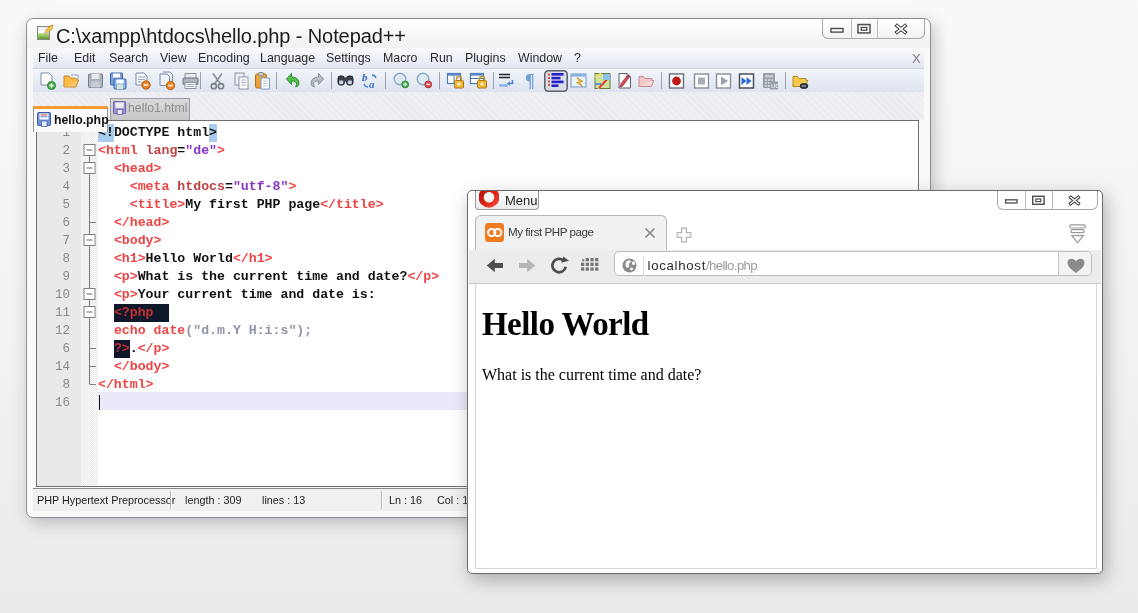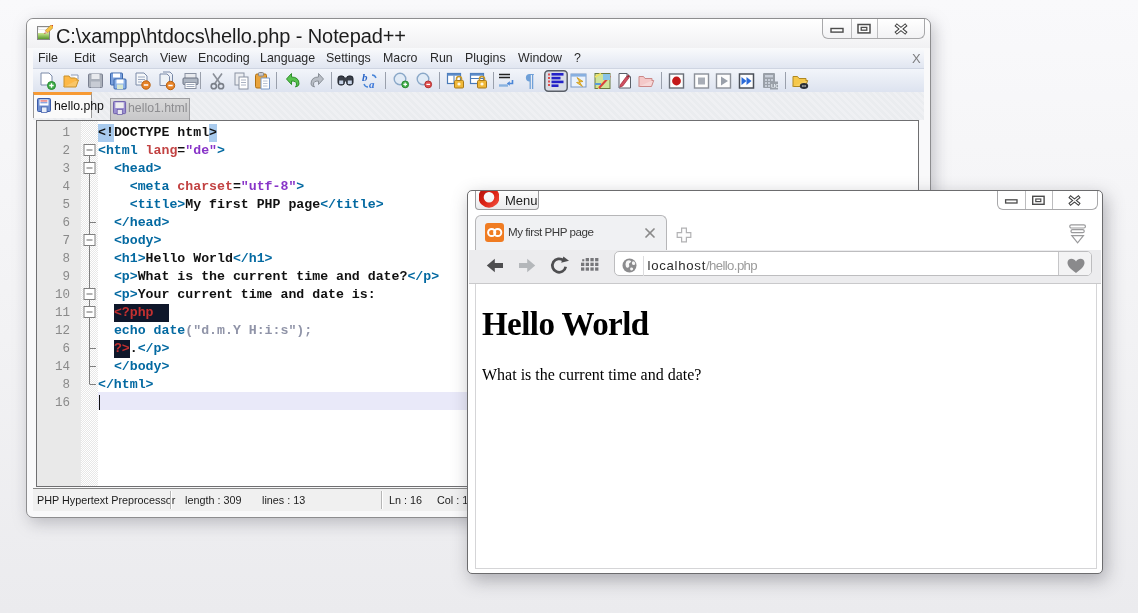--- a/index.html
+++ b/index.html
@@ -18,32 +18,32 @@
 #nppcaps .cell{height:19px;}#nppcaps .cell:nth-child(1){width:28.5px;}#nppcaps .cell:nth-child(2){width:26.5px;}#nppcaps .cell:nth-child(3){width:48px;}
 
 #nppmenu{position:absolute;left:6px;right:6px;top:29px;height:21px;background:linear-gradient(180deg,#f9fafc,#e1e6f1);border-bottom:1px solid #cfd5e2;font-size:12.4px;color:#2a2a2a;}
 #nppmenu span{position:absolute;top:3px;}
 
 #npptools{position:absolute;left:6px;right:6px;top:50px;height:24px;background:linear-gradient(180deg,#f2f5fa,#dce2ef);}
 #npptools .sep{position:absolute;top:3px;width:1px;height:17px;background:#9aa0ac;}
 #npptools svg{position:absolute;top:2px;}
 
 #npptabs{position:absolute;left:6px;right:6px;top:73px;height:28px;background:repeating-linear-gradient(45deg,#eaecef 0 2.5px,#eff0f3 2.5px 5px);}
-.tab-active{position:absolute;left:0px;top:0;width:59px;height:26px;background:#fafafa;border:1px solid #989898;border-bottom:none;border-top:3px solid #f79a34;z-index:2;}
+.tab-active{position:absolute;left:0px;top:14px;width:75px;height:26px;background:#fafafa;border:1px solid #989898;border-bottom:none;border-top:3px solid #f79a34;z-index:2;font-weight:bold;}
 .tab-inactive{position:absolute;left:77px;top:6px;width:80px;height:22px;background:linear-gradient(180deg,#d9d9d9,#c7c7c9);border:1px solid #9d9da0;border-bottom:none;}
 #npptabs .tlabel{font-size:12.3px;color:#111;position:absolute;left:20px;top:4px;}
 .tab-inactive .tlabel2{font-size:12.3px;color:#8d8d90;position:absolute;left:17px;top:2px;}
 
 #editor{position:absolute;left:9px;top:101px;width:883px;height:367px;border:1px solid #6f6f71;background:#fff;}
 #gutter{position:absolute;left:0;top:0;bottom:0;width:44px;background:#e9e9e9;}
 #foldm{position:absolute;left:44px;top:0;bottom:0;width:17px;background-color:#fff;background-image:linear-gradient(45deg,#e7e7e7 25%,transparent 25%,transparent 75%,#e7e7e7 75%),linear-gradient(45deg,#e7e7e7 25%,transparent 25%,transparent 75%,#e7e7e7 75%);background-size:2px 2px;background-position:0 0,1px 1px;}
 .lnum{position:absolute;width:33px;text-align:right;font-family:"Liberation Mono",monospace;font-size:12.5px;color:#8a8a8a;height:18px;line-height:18px;}
 .cline{position:absolute;left:61px;right:0;height:18px;line-height:18px;font-family:"Liberation Mono",monospace;font-size:13.23px;font-weight:bold;white-space:pre;color:#111;}
 .cline span{display:inline-block;height:18px;}
-.tB{color:#0369a1;} 
+.tB{color:#ef4444;} 
 .tR{color:#c24242;} 
 .tP{color:#8834c8;} 
 .tG{color:#9094a8;} 
 .tD{color:#c43030;} 
 .bgsel{background:#a9cbee;}
 .bgphp{background:#0f172a;}
 #curline{position:absolute;left:61px;right:0;top:271px;height:18px;background:#e9e9f9;}
 #caret{position:absolute;left:61.5px;top:274px;width:1.6px;height:14.5px;background:#111;}
 
 #nppstatus{position:absolute;left:6px;right:6px;top:469px;height:23px;background:#f0f0f0;border-top:1px solid #888;font-size:10.8px;color:#1c1c1c;}
@@ -388,21 +388,21 @@
         <line x1="5.5" y1="119" x2="11.5" y2="119" stroke="#808080" stroke-width="1.2"></line>
         <rect x="3" y="167.5" width="11" height="11" fill="#fff" stroke="#808080"></rect>
         <line x1="5.5" y1="173" x2="11.5" y2="173" stroke="#808080" stroke-width="1.2"></line>
         <rect x="3" y="185.5" width="11" height="11" fill="#fff" stroke="#808080"></rect>
         <line x1="5.5" y1="191" x2="11.5" y2="191" stroke="#808080" stroke-width="1.2"></line>
       </svg>
     <div id="codelines">
         <div class="cline" style="top:3px"><span class="bgsel">&lt;!</span><span class="">DOCTYPE html</span><span class="bgsel">&gt;</span></div>
         <div class="cline" style="top:21px"><span class="tB">&lt;html</span><span class=""> </span><span class="tR">lang</span><span class="">=</span><span class="tP">"de"</span><span class="tB">&gt;</span></div>
         <div class="cline" style="top:39px"><span class="">  </span><span class="tB">&lt;head&gt;</span></div>
-        <div class="cline" style="top:57px"><span class="">    </span><span class="tB">&lt;meta</span><span class=""> </span><span class="tR">charset</span><span class="">=</span><span class="tP">"utf-8"</span><span class="tB">&gt;</span></div>
+        <div class="cline" style="top:57px"><span class="">    </span><span class="tB">&lt;meta</span><span class=""> </span><span class="tR">htdocs</span><span class="">=</span><span class="tP">"utf-8"</span><span class="tB">&gt;</span></div>
         <div class="cline" style="top:75px"><span class="">    </span><span class="tB">&lt;title&gt;</span><span class="">My first PHP page</span><span class="tB">&lt;/title&gt;</span></div>
         <div class="cline" style="top:93px"><span class="">  </span><span class="tB">&lt;/head&gt;</span></div>
         <div class="cline" style="top:111px"><span class="">  </span><span class="tB">&lt;body&gt;</span></div>
         <div class="cline" style="top:129px"><span class="">  </span><span class="tB">&lt;h1&gt;</span><span class="">Hello World</span><span class="tB">&lt;/h1&gt;</span></div>
         <div class="cline" style="top:147px"><span class="">  </span><span class="tB">&lt;p&gt;</span><span class="">What is the current time and date?</span><span class="tB">&lt;/p&gt;</span></div>
         <div class="cline" style="top:165px"><span class="">  </span><span class="tB">&lt;p&gt;</span><span class="">Your current time and date is:</span></div>
         <div class="cline" style="top:183px"><span class="">  </span><span class="tD bgphp">&lt;?php</span><span class="bgphp">  </span></div>
         <div class="cline" style="top:201px"><span class="">  </span><span class="tB">echo</span><span class=""> </span><span class="tB">date</span><span class="tG">("d.m.Y H:i:s");</span></div>
         <div class="cline" style="top:219px"><span class="">  </span><span class="tD bgphp">?&gt;</span><span class="">.</span><span class="tB">&lt;/p&gt;</span></div>
         <div class="cline" style="top:237px"><span class="">  </span><span class="tB">&lt;/body&gt;</span></div>

